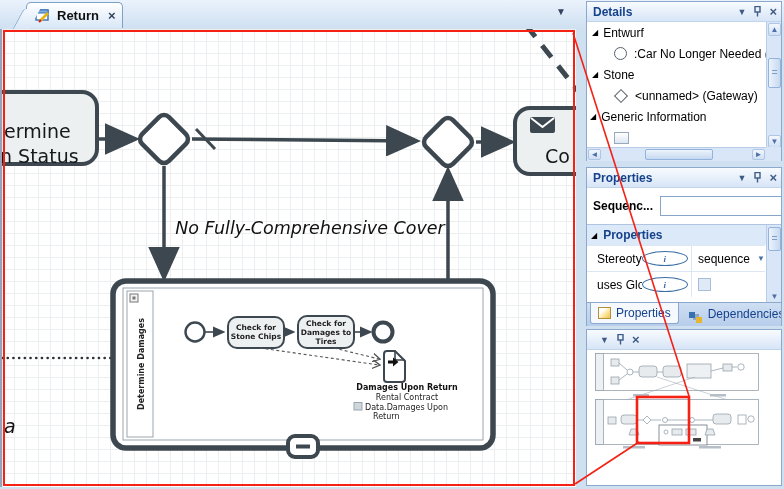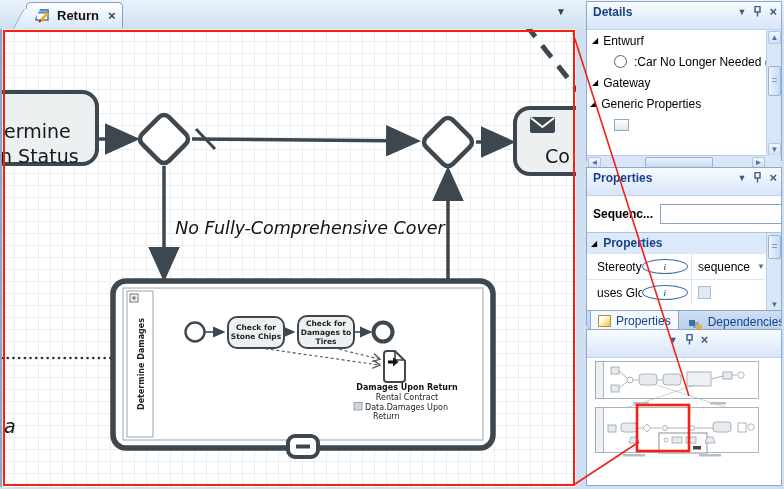--- a/index.html
+++ b/index.html
@@ -27,21 +27,21 @@
                            linear-gradient(90deg,#ecefef 1px,transparent 1px);
           background-size:12px 12px;overflow:hidden;}
   .viewport-border{position:absolute;inset:1px;border:2px solid #f42114;z-index:6;pointer-events:none;}
   .canvas svg{position:absolute;left:0;top:0;}
 
   
   .panel{position:absolute;left:586px;width:196px;background:#fff;
          border:1px solid #8ca8cc;box-sizing:border-box;font-size:12px;}
   .panel-header{height:19px;background:linear-gradient(#f8fbfe,#d7e5f7);
          border-bottom:1px solid #c2d4ec;display:flex;align-items:center;
-         padding:0 4px 8px 6px;color:#15428b;font-size:12px;justify-content:center;}
+         padding:0 4px 0 6px;color:#15428b;font-size:12px;}
   .panel-title{flex:1;font-weight:600;}
   .hdr-ico{color:#3e5a86;font-size:9px;margin-left:7px;cursor:default;}
   .hdr-close{font-size:13px;font-weight:bold;color:#3e5a86;margin-left:7px;}
   #details-panel{top:1px;height:160px;}
   #properties-panel{top:167px;height:159px;}
   #overview-panel{top:329px;height:157px;}
   .panel-body{position:relative;height:calc(100% - 19px);overflow:hidden;}
 
   
   .tree{position:absolute;left:0;top:0;right:15px;bottom:14px;}
@@ -229,25 +229,29 @@
       <div class="tree-group">
         <span class="tri">◢</span>
         <span>Entwurf</span>
       </div>
       <div class="tree-item">
         <span class="ico-event"></span>
         <span>:Car No Longer Needed (E</span>
       </div>
       <div class="tree-group">
         <span class="tri">◢</span>
-        <span>Gateway</span>
+        <span>Stone</span>
+      </div>
+      <div class="tree-item">
+        <span class="ico-gateway"></span>
+        <span>&lt;unnamed&gt; (Gateway)</span>
       </div>
       <div class="tree-group" style="padding-left:3px;">
         <span class="tri">◢</span>
-        <span>Generic Properties</span>
+        <span>Generic Information</span>
       </div>
       <div class="tree-item">
         <span class="ico-status"></span>
       </div>
     </div>
     <div class="vsb" style="height:127px;">
       <div class="sb-btn" style="left:1px;top:1px;width:13px;height:13px;">▲</div>
       <div class="sb-thumb" style="left:1px;top:36px;width:13px;height:30px;">
           <div class="grip"></div>
         </div>

